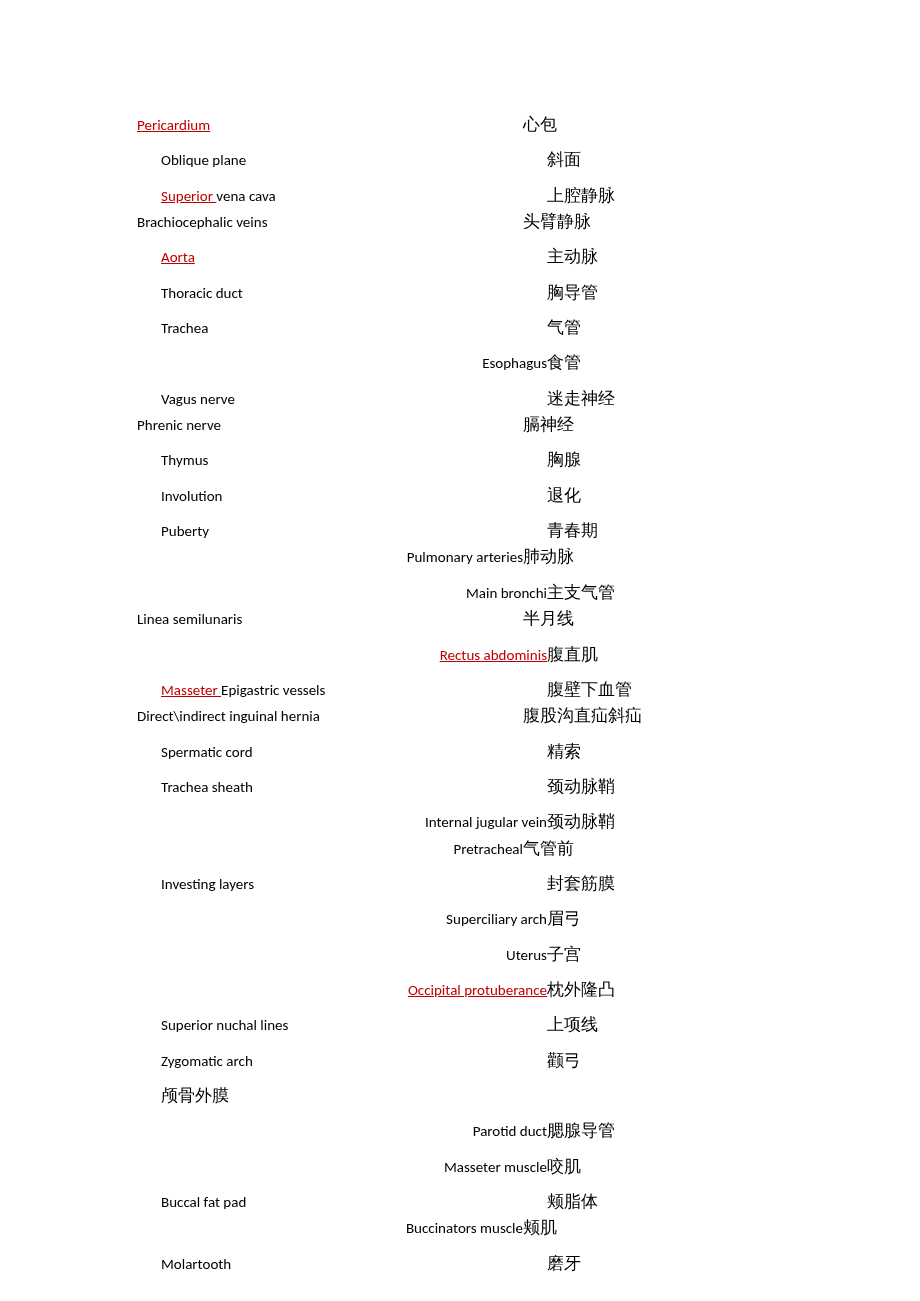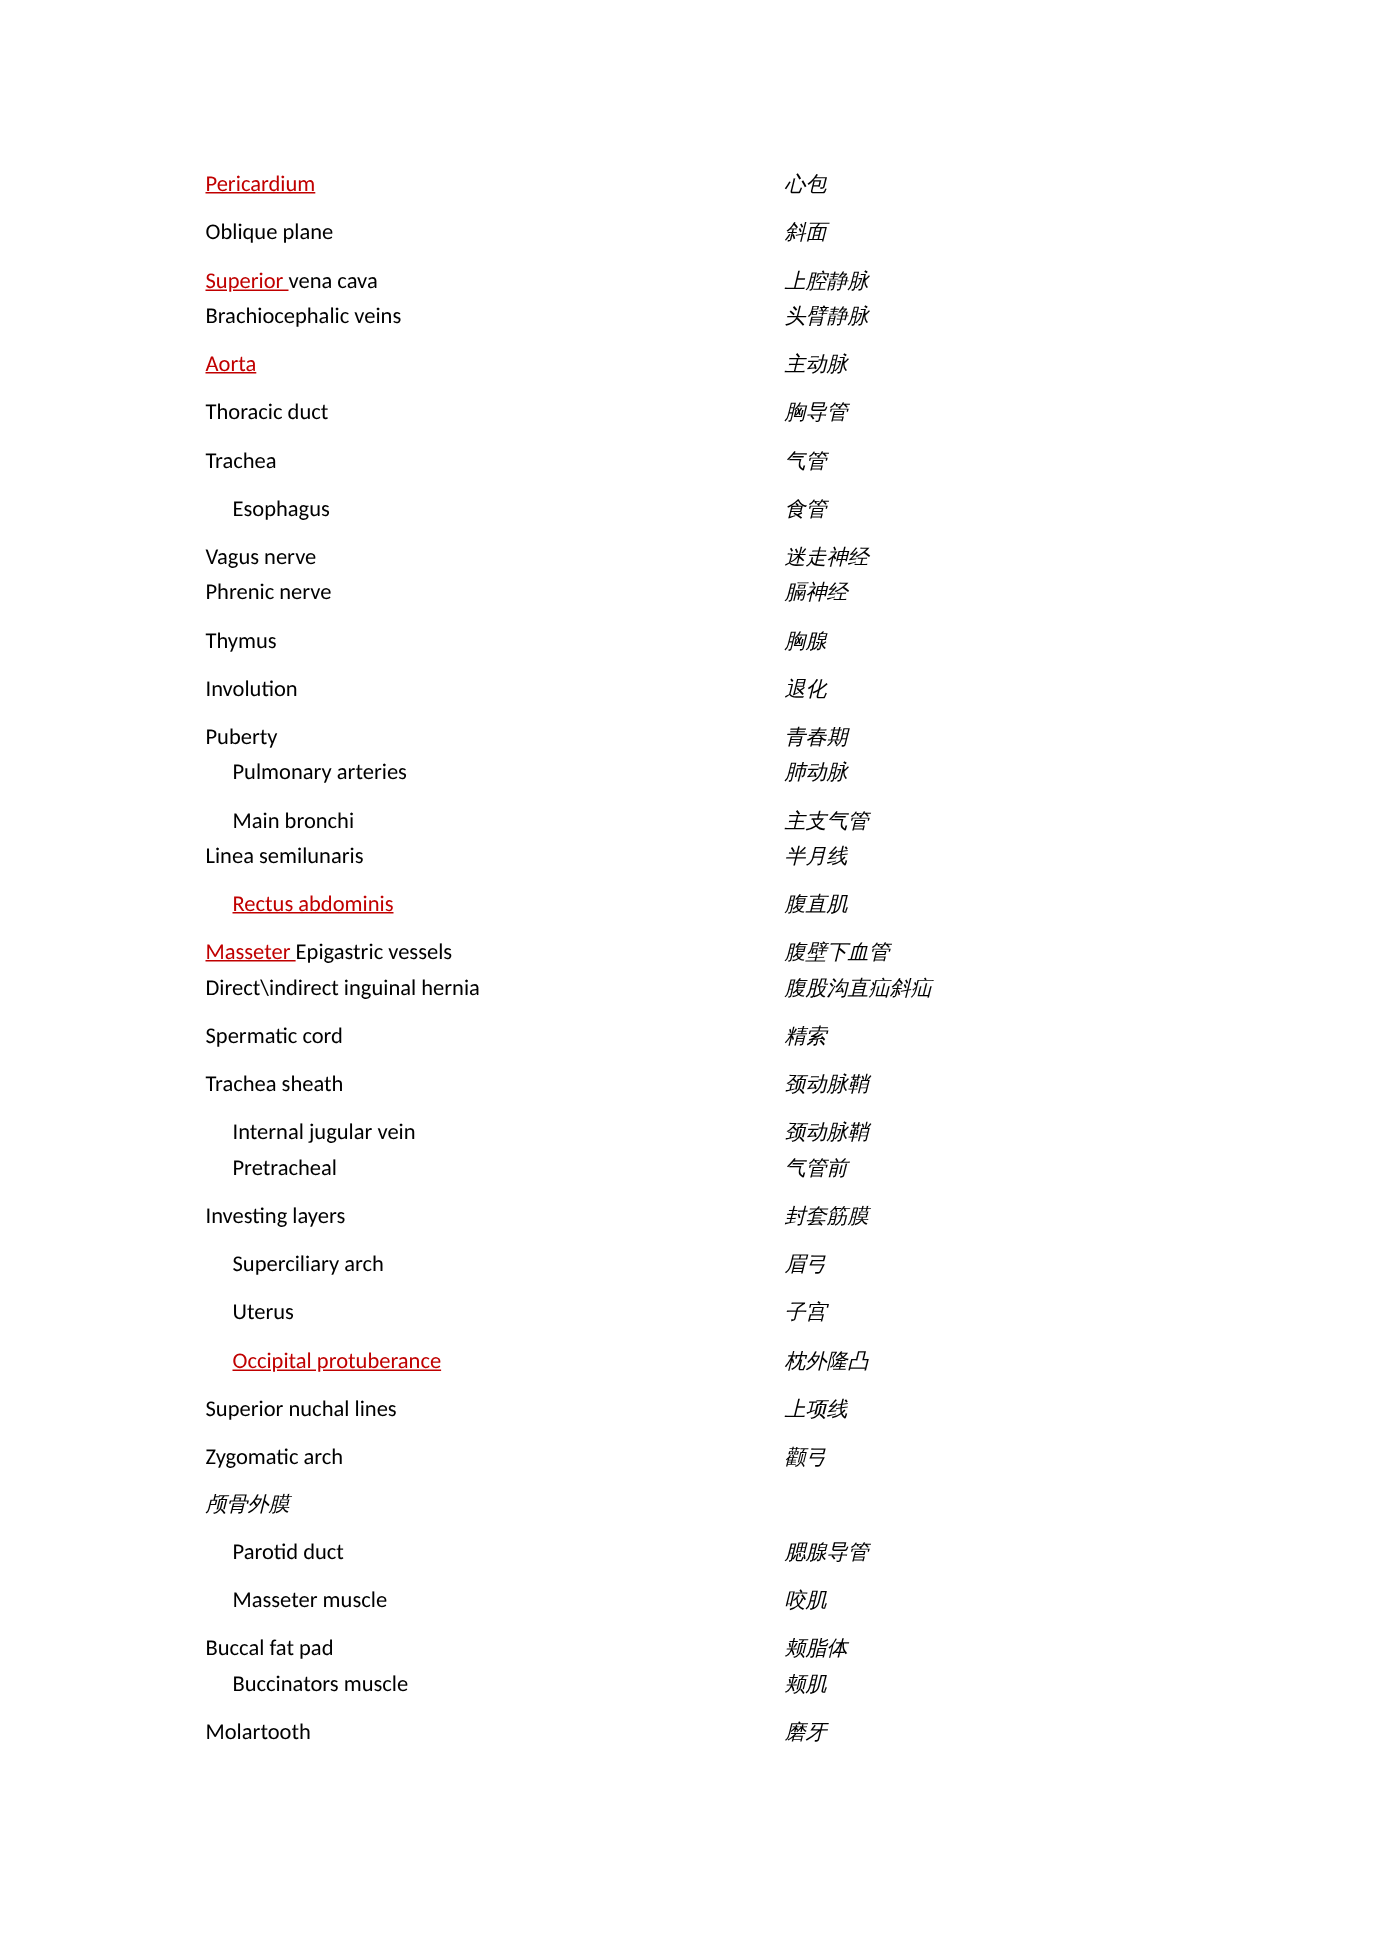--- a/index.html
+++ b/index.html
@@ -17,26 +17,25 @@
     display: flex;
     align-items: baseline;
     line-height: 1.55;
   }
   .en {
     width: 386px;
     flex-shrink: 0;
   }
   .cn {
     font-family: "SimSun", "Songti SC", serif;
-    font-size: 14px;
-    font-style: italic;
+    font-size: 17px;
   }
   .red { color: #c00000; text-decoration: underline; }
-  .indent1 { padding-left: 18px; }
-  .gap-top { margin-top: 9px; }
+  .indent1 { padding-left: 18px; text-align: right; }
+  .gap-top { margin-top: 9px; margin-left: 24px; }
 </style>
 </head>
 <body>
 
 <div id="list">
     <div class="row">
       <div class="en"><span class="red">Pericardium</span></div>
       <div class="cn">心包</div>
     </div>
     <div class="row gap-top">

